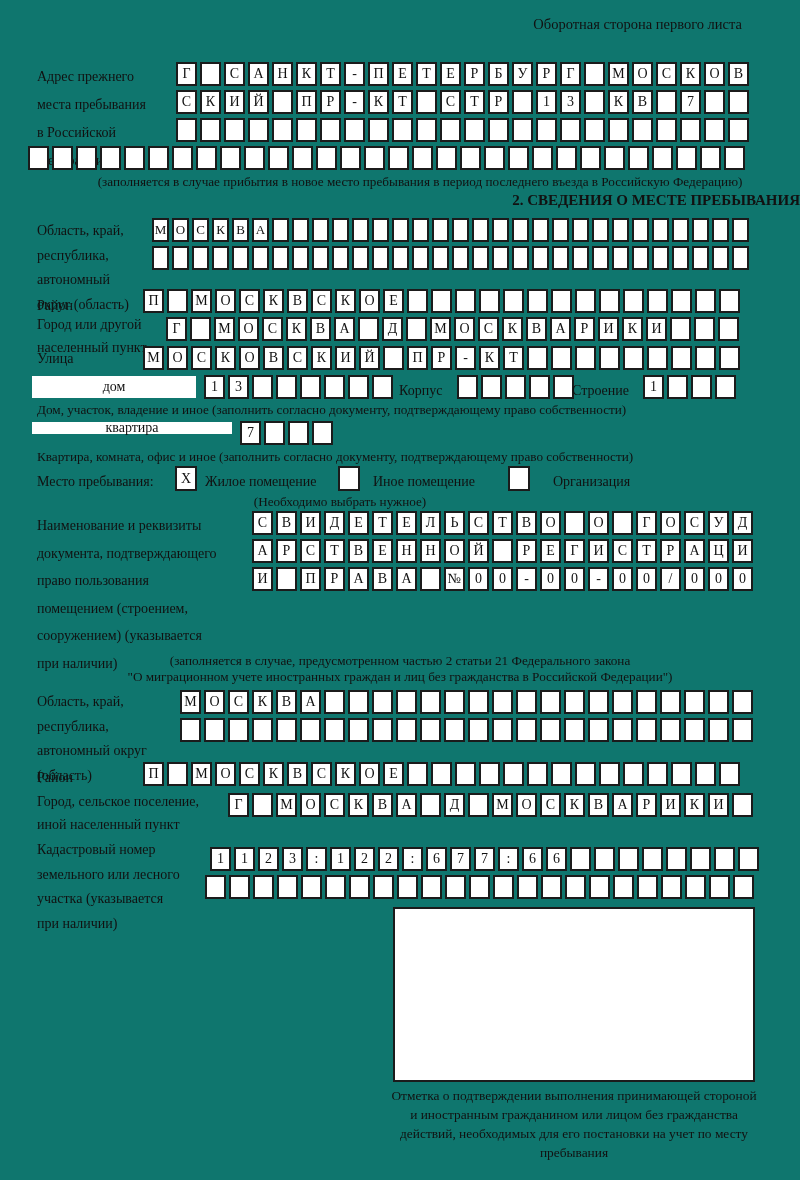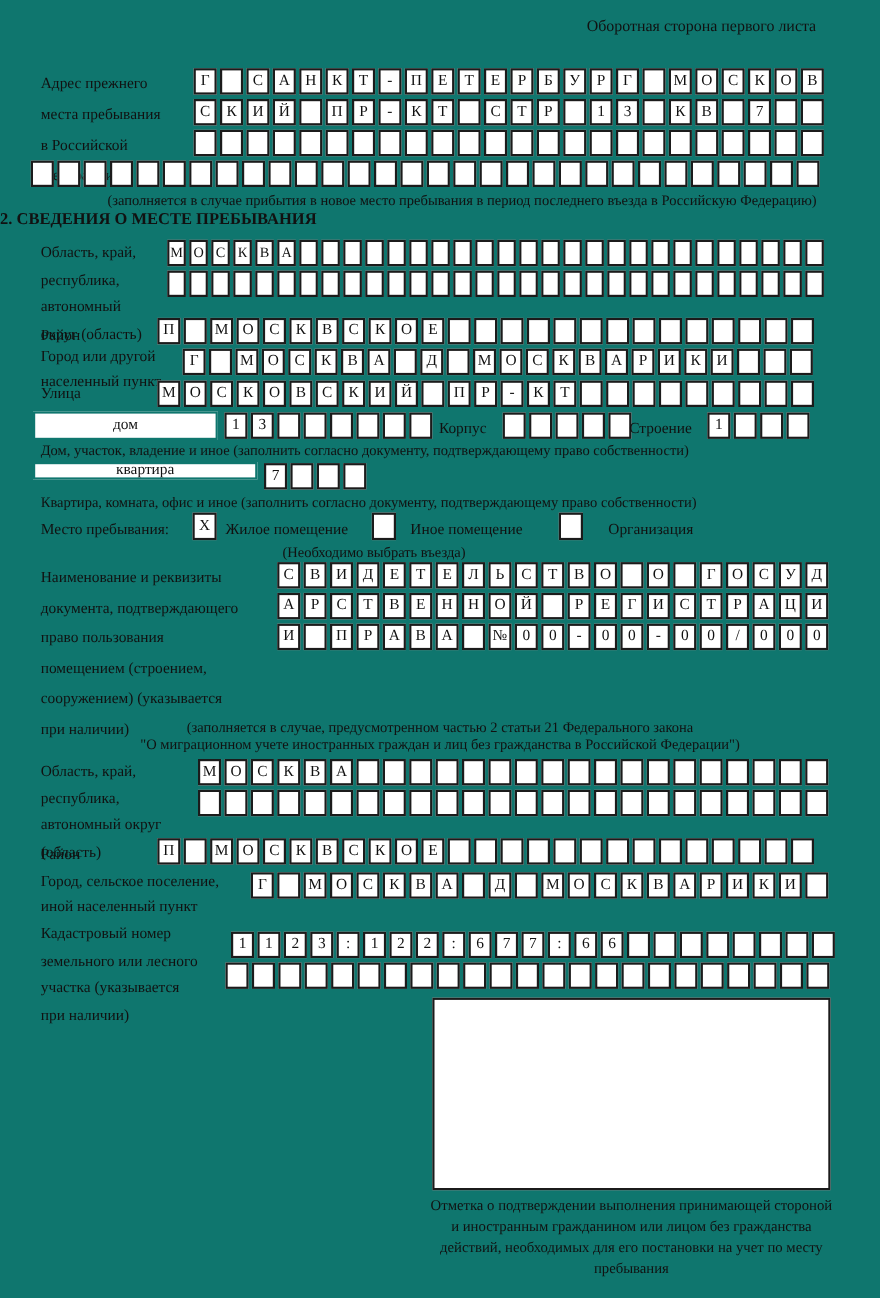--- a/index.html
+++ b/index.html
@@ -2,21 +2,21 @@
 <html lang="ru"><head>
 <meta charset="utf-8">
 <style>
   html,body{margin:0;padding:0;background:#ffffff;}
   body{width:800px;height:1180px;font-family:"Liberation Serif","DejaVu Serif",serif;color:#111;}
   .page{position:relative;width:800px;height:1180px;background:#0f766e;overflow:hidden;}
 
   .lbl{position:absolute;font-size:14px;line-height:24px;white-space:pre-line;}
   .cap{position:absolute;font-size:13.2px;}
   .hdr-note{position:absolute;left:440px;top:16px;width:302px;text-align:right;font-size:14.5px;}
-  .sec-title{position:absolute;left:0;width:800px;text-align:left;font-weight:bold;}
+  .sec-title{position:absolute;left:0;width:800px;text-align:right;font-weight:bold;}
 
   .cr{position:absolute;display:flex;gap:3px;}
   .cr .cell{flex:0 0 auto;width:21px;height:24px;box-sizing:border-box;border:2px solid #1b1b1b;
             display:flex;align-items:center;justify-content:center;font-size:14px;background:#fff;}
   .cr.narrow .cell{width:17px;font-size:13px;}
 
   .bigbox{position:absolute;box-sizing:border-box;border:2px solid #0f766e;display:flex;
           align-items:center;justify-content:center;font-size:14px;background:#fff;}
   .chk{position:absolute;width:22px;height:25px;box-sizing:border-box;border:2px solid #1b1b1b;
        display:flex;align-items:center;justify-content:center;font-size:14px;background:#fff;}
@@ -409,21 +409,21 @@
     </div>
   <div class="cap" id="cap3">Квартира, комната, офис и иное (заполнить согласно документу, подтверждающему право собственности)</div>
 
   <div class="lbl" id="lbl-stay">Место пребывания:</div>
   <div class="chk" id="chk1">X</div>
   <div class="lbl" id="opt1">Жилое помещение</div>
   <div class="chk" id="chk2"></div>
   <div class="lbl" id="opt2">Иное помещение</div>
   <div class="chk" id="chk3"></div>
   <div class="lbl" id="opt3">Организация</div>
-  <div class="cap" id="cap4">(Необходимо выбрать въезда)</div>
+  <div class="cap" id="cap4">(Необходимо выбрать нужное)</div>
 
   <div class="lbl" id="lbl-doc">Наименование и реквизиты
 документа, подтверждающего
 право пользования
 помещением (строением,
 сооружением) (указывается
 при наличии)</div>
   <div class="cr" id="r10">
       <span class="cell">С</span>
       <span class="cell">В</span>

